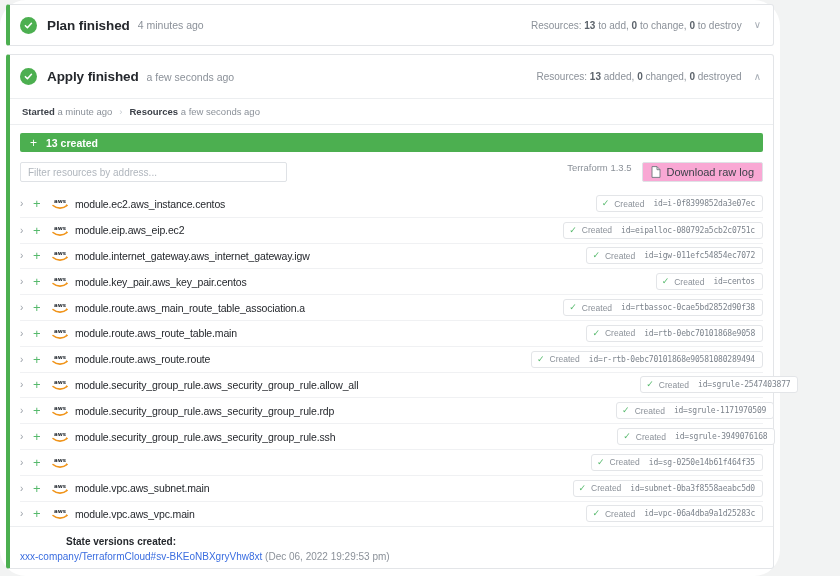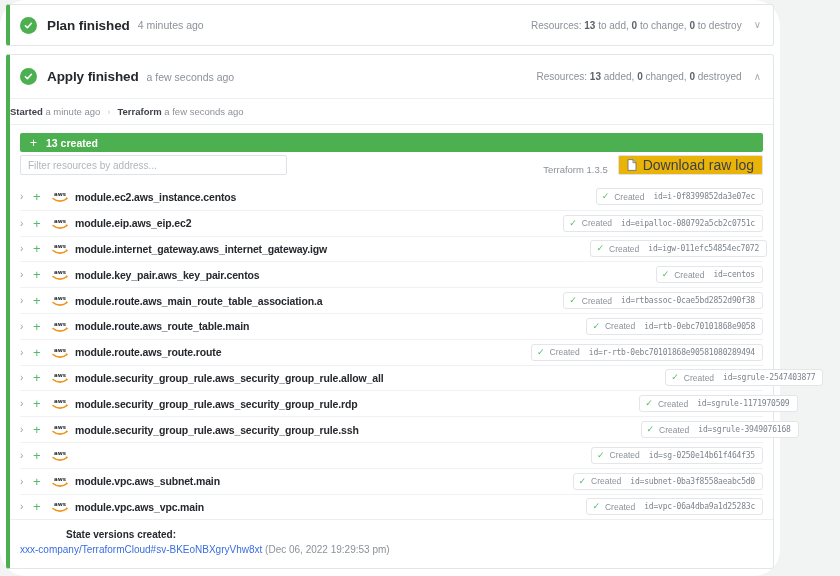--- a/index.html
+++ b/index.html
@@ -66,21 +66,21 @@
     font-size: 10px;
     line-height: 1;
     display:inline-block;
   }
 
   
   .crumbs {
     height: 26px;
     display: flex;
     align-items: center;
-    padding: 0 0;
+    padding: 0 12px;
     font-size: 9.5px;
     color: #8b9199;
     border-bottom: 1px solid #eceef0;
   }
   .crumbs b { color: #3c4149; font-weight: bold; }
   .crumbs .sep { margin: 0 7px; color: #c3c8ce; }
 
   
   .banner-wrap { padding: 8px 10px 0 10px; }
   .banner {
@@ -93,44 +93,44 @@
     padding: 0 10px;
     font-size: 10.5px;
     font-weight: bold;
   }
   .banner .plus { margin-right: 9px; font-weight: normal; font-size: 12px; }
 
   
   .toolbar {
     display: flex;
     align-items: center;
-    padding: 3px 10px 9px 10px;
+    padding: 10px 10px 9px 10px;
   }
   .filter-input {
     width: 267px; height: 20px;
     border: 1px solid #dfe2e6;
     border-radius: 2px;
     background: #ffffff;
     font-size: 10px;
     color: #25282d;
     padding: 0 7px;
     font-family: "Liberation Sans", sans-serif;
     outline: none;
   }
   .filter-input::placeholder { color: #b0b6bd; }
-  .toolbar-right { margin-left: auto; display: flex; align-items: flex-end; }
+  .toolbar-right { margin-left: auto; display: flex; align-items: flex-start; }
   .tf-version { font-size: 9.5px; color: #8b9199; margin-right: 10px; white-space: nowrap; }
   .dl-btn {
     display: inline-flex; align-items: center;
     height: 20px;
     border: 1px solid #dfe2e6;
     border-radius: 2px;
-    background: #eab308;
+    background: #f9a8d4;
     padding: 0 8px;
-    font-size: 14px;
+    font-size: 11px;
     color: #3c4149;
     white-space: nowrap;
     cursor: pointer;
   }
   .dl-btn .doc-ico { margin-right: 6px; display:inline-flex; }
 
   
   .rows { padding: 0 10px; }
   .row {
     display: flex;
@@ -147,21 +147,21 @@
   .row .plus-ico {
     width: 18px; flex: 0 0 auto; color: #56b96c; font-size: 13px; line-height: 1;
   }
   .aws-logo {
     width: 18px; height: 13px; flex: 0 0 auto; margin-right: 6px;
     display: inline-flex; align-items: flex-start; justify-content: center;
   }
   .res-name {
     color: #25282d;
     font-size: 10.5px;
-    font-weight: bold;
+    font-weight: normal;
     white-space: nowrap;
     letter-spacing: -0.15px;
   }
   .badge {
     margin-left: auto;
     display: inline-flex;
     align-items: center;
     height: 17px;
     border: 1px solid #e3e5e8;
     border-radius: 3px;
@@ -223,21 +223,21 @@
       <span class="head-sub">a few seconds ago</span>
       <span class="head-right">
         <span>Resources:</span>&nbsp;<b>13</b>&nbsp;<span>added,</span>&nbsp;<b>0</b>&nbsp;<span>changed,</span>&nbsp;<b>0</b>&nbsp;<span>destroyed</span>
         <span class="chev">∧</span>
       </span>
     </div>
 
     <div class="crumbs">
       <b>Started</b>&nbsp;<span>a minute ago</span>
       <span class="sep">›</span>
-      <b>Terraform</b>&nbsp;<span>a few seconds ago</span>
+      <b>Resources</b>&nbsp;<span>a few seconds ago</span>
     </div>
 
     <div class="banner-wrap">
       <div class="banner">
         <span class="plus">+</span>
         <span>13 created</span>
       </div>
     </div>
 
     <div class="toolbar">

